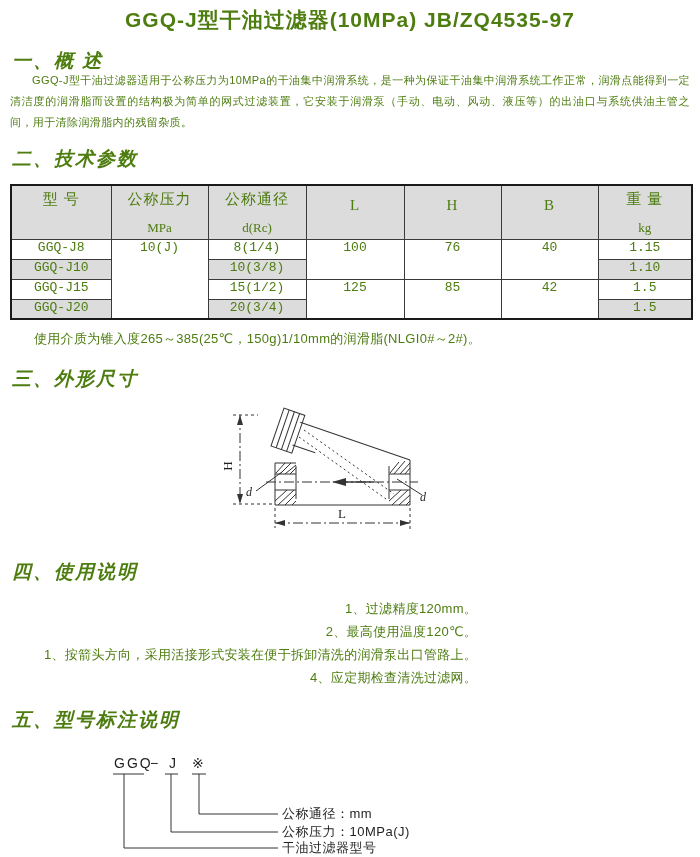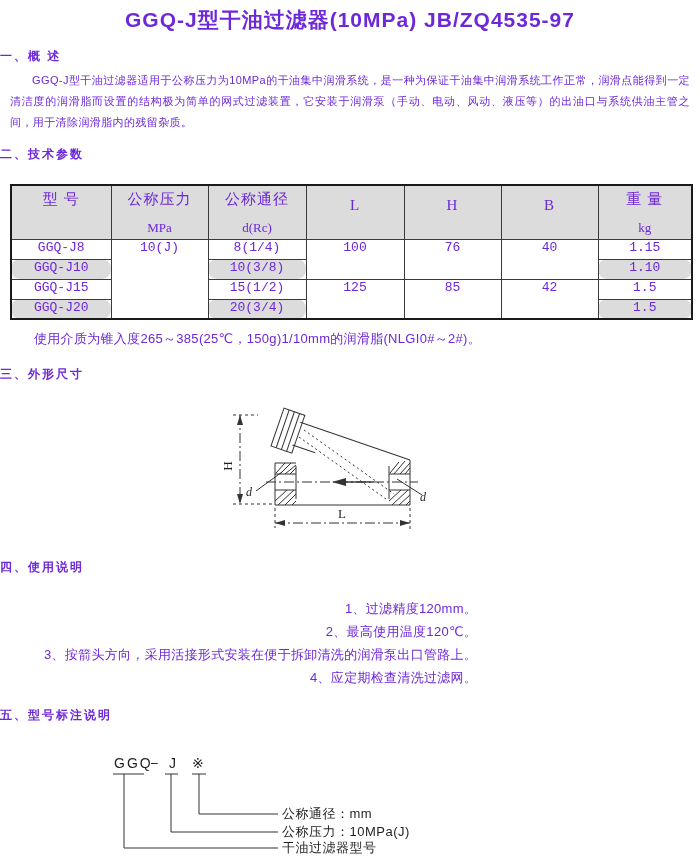--- a/index.html
+++ b/index.html
@@ -1,27 +1,28 @@
 <!DOCTYPE html>
 <html><head>
 <meta charset="utf-8">
 <style>
   html,body{margin:0;padding:0;background:#ffffff;}
   .page{
     position:relative;width:700px;height:857px;background:#ffffff;
     font-family:"Liberation Sans","DejaVu Sans",sans-serif;
-    color:#6d28d9;overflow:hidden;
+    color:#4d7c0f;overflow:hidden;
   }
   .title{
     position:absolute;top:6px;left:0;width:700px;text-align:center;
     font-size:21px;font-weight:bold;letter-spacing:1px;margin:0;
   }
   .sec{
-    position:absolute;left:0;margin:0;font-size:12px;font-weight:bold;
+    position:absolute;left:12px;margin:0;font-size:19px;font-weight:bold;
     letter-spacing:2px;
+    font-style:italic;
   }
   .s1{top:48px}.s2{top:146px}.s3{top:366px}.s4{top:559px}.s5{top:707px}
   .para{
     position:absolute;top:70px;left:10px;width:680px;margin:0;
     font-size:11px;line-height:21px;text-indent:2em;text-align:justify;
     letter-spacing:0.4px;
   }
   table.params{
     position:absolute;top:184px;left:10px;width:681px;
     border-collapse:collapse;table-layout:fixed;
@@ -34,21 +35,21 @@
   thead th{background:#dcdcdc;vertical-align:top;}
   thead .l1{margin-top:4px;font-size:15px;letter-spacing:1px;}
   thead .l2{margin-top:11px;font-family:"Liberation Serif","DejaVu Serif",serif;}
   tbody tr{height:20px;}
   tbody td{
     vertical-align:top;padding-top:1px;
     font-family:Liberation Mono, monospace;
   }
   td.pressure{vertical-align:top;padding-top:24px;background:#ffffff;}
   td.merged{background:#ffffff;}
-  td.g{background:#dcdcdc;border-radius:9px;}
+  td.g{background:#dcdcdc;}
   .note{
     position:absolute;top:330px;left:34px;margin:0;font-size:13px;
     letter-spacing:0.3px;
   }
   .usage{position:absolute;top:597px;left:44px;font-size:13px;letter-spacing:0.3px;text-align:right;}
   .usage div{height:23px;line-height:23px;}
   svg text{fill:#1f1f1f;}
   .dimfont{font-family:"Liberation Serif","DejaVu Serif",serif;font-size:13px;}
   .dfont{font-family:"Liberation Serif","DejaVu Serif",serif;font-size:12px;font-style:italic;}
   .codefont{font-size:14px;letter-spacing:2px;}
@@ -196,21 +197,21 @@
     <text class="dimfont" transform="translate(16 70) rotate(-90)" text-anchor="middle">H</text>
     <text class="dimfont" x="122" y="122">L</text>
     <text class="dfont" x="30" y="100">d</text>
     <text class="dfont" x="204" y="105">d</text>
   </svg>
 
   <h2 class="sec s4">四、使用说明</h2>
   <div class="usage">
     <div>1、过滤精度120mm。</div>
     <div>2、最高使用温度120℃。</div>
-    <div>3、按箭头方向，采用活接形式安装在便于拆卸清洗的润滑泵出口管路上。</div>
+    <div>1、按箭头方向，采用活接形式安装在便于拆卸清洗的润滑泵出口管路上。</div>
     <div>4、应定期检查清洗过滤网。</div>
   </div>
 
   <h2 class="sec s5">五、型号标注说明</h2>
 
   <svg style="position:absolute;top:743px;left:86px" width="420" height="114" viewBox="0 0 420 114">
     <g stroke="#333" stroke-width="1" fill="none">
       <line x1="27" y1="31" x2="58" y2="31"></line>
       <line x1="79" y1="31" x2="92" y2="31"></line>
       <line x1="106" y1="31" x2="120" y2="31"></line>

